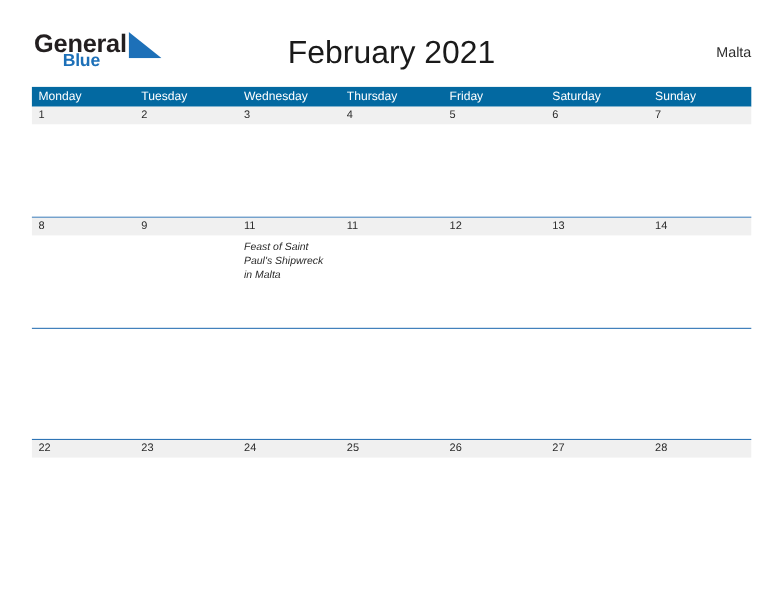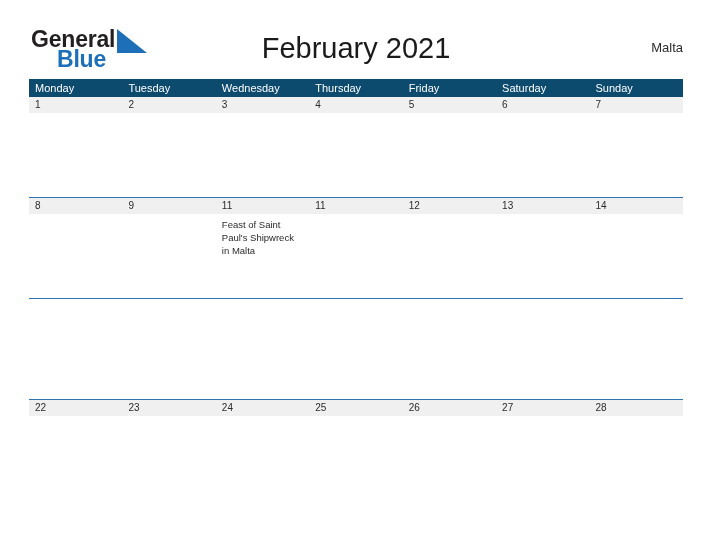--- a/index.html
+++ b/index.html
@@ -43,21 +43,21 @@
     font-size: 23px;
     color: #231f20;
     letter-spacing: -0.2px;
     line-height: 1;
     font-family: "Liberation Sans", sans-serif;
   }
   .logo-blue {
     position: absolute;
     left: 28px;
     top: 22px;
-    font-size: 23px;
+    font-size: 16px;
     color: #1d70b8;
     letter-spacing: -0.2px;
     line-height: 1;
     font-family: "Liberation Sans", sans-serif;
   }
   .logo-mark {
     position: absolute;
     left: 88px;
     top: 3px;
     width: 30px;
@@ -88,21 +88,21 @@
 
   
   .grid {
     position: absolute;
     left: 29px;
     top: 79px;
     width: 654px;
   }
   .dow-row {
     display: flex;
-    background: #0c4a6e;
+    background: #0369a1;
     height: 18px;
   }
   .dow {
     flex: 1 1 0;
     color: #ffffff;
     font-size: 11px;
     line-height: 18px;
     padding-left: 6px;
     box-sizing: border-box;
     white-space: nowrap;
@@ -125,20 +125,21 @@
     flex: 1 1 0;
     font-size: 10px;
     color: #2b2b2b;
     line-height: 16px;
     padding-left: 6px;
     box-sizing: border-box;
   }
   .week .bodies {
     display: flex;
     height: 65px;
+    font-style: italic;
   }
   .week .body {
     flex: 1 1 0;
     box-sizing: border-box;
     padding: 4px 7px 0 6px;
   }
   .event {
     font-size: 9.5px;
     line-height: 13px;
     color: #2b2b2b;

